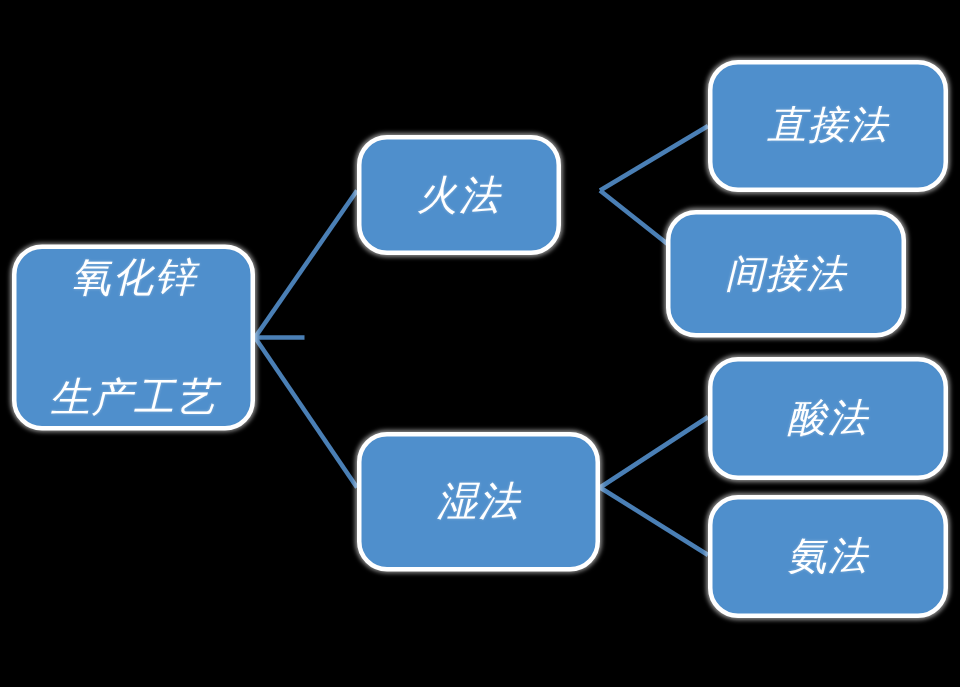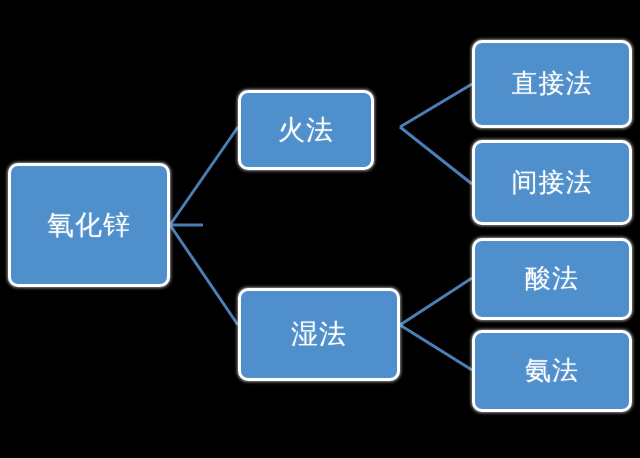--- a/index.html
+++ b/index.html
@@ -26,32 +26,33 @@
     top: 0;
     width: 640px;
     height: 458px;
     pointer-events: none;
   }
   .node {
     position: absolute;
     box-sizing: border-box;
     background: #4f8fcc;
     border: 3px solid #ffffff;
-    border-radius: 10px;
+    border-radius: 20px;
     display: flex;
     flex-direction: column;
     align-items: center;
     justify-content: center;
     color: #ffffff;
     text-align: center;
     line-height: 1.28;
     letter-spacing: 1px;
     z-index: 2;
     box-shadow: 0 0 3px 1px rgba(255,255,255,0.55);
     text-shadow: 0 0 2px rgba(255,255,255,0.35);
+    font-style: italic;
   }
   .node-root {
     font-size: 27px;
     gap: 45px;
   }
   .node-branch {
     font-size: 27px;
   }
   .node-leaf {
     font-size: 26px;
@@ -74,35 +75,36 @@
 
     <path d="M 400 127 L 472 84" stroke="#4a7fb5" stroke-width="3" fill="none"></path>
     <path d="M 400 127 L 472 184" stroke="#4a7fb5" stroke-width="3" fill="none"></path>
 
     <path d="M 400 325 L 472 278" stroke="#4a7fb5" stroke-width="3" fill="none"></path>
     <path d="M 400 325 L 472 370" stroke="#4a7fb5" stroke-width="3" fill="none"></path>
   </svg>
 
   <div class="node node-root" style="left:8px; top:163px; width:162px; height:124px;">
     <span class="node-line">氧化锌</span>
+    <span class="node-line">生产工艺</span>
   </div>
 
   <div class="node node-branch" style="left:238px; top:90px; width:136px; height:80px;">
     <span class="node-line">火法</span>
   </div>
 
   <div class="node node-branch" style="left:238px; top:288px; width:162px; height:93px;">
     <span class="node-line">湿法</span>
   </div>
 
   <div class="node node-leaf" style="left:472px; top:40px; width:160px; height:88px;">
     <span class="node-line">直接法</span>
   </div>
 
-  <div class="node node-leaf" style="left:472px; top:140px; width:160px; height:85px;justify-content:center;">
+  <div class="node node-leaf" style="left:444px; top:140px; width:160px; height:85px;justify-content:center;">
     <span class="node-line">间接法</span>
   </div>
 
   <div class="node node-leaf" style="left:472px; top:238px; width:160px; height:82px;">
     <span class="node-line">酸法</span>
   </div>
 
   <div class="node node-leaf" style="left:472px; top:330px; width:160px; height:82px;">
     <span class="node-line">氨法</span>
   </div>

